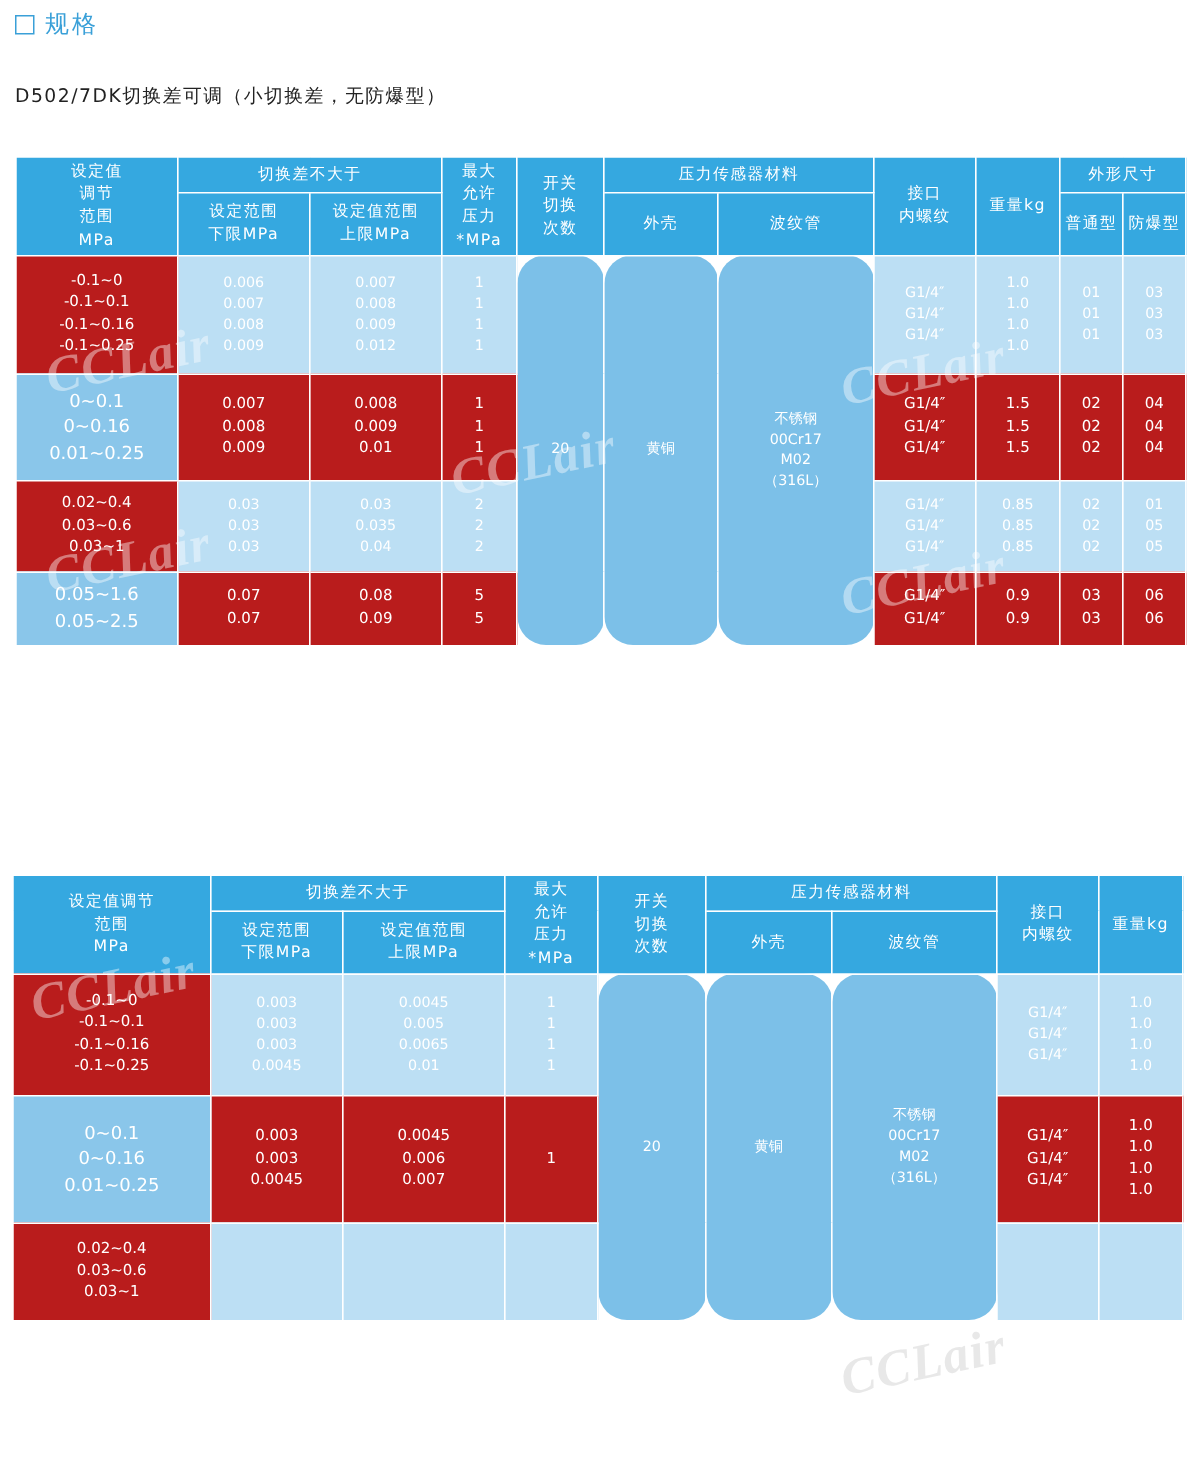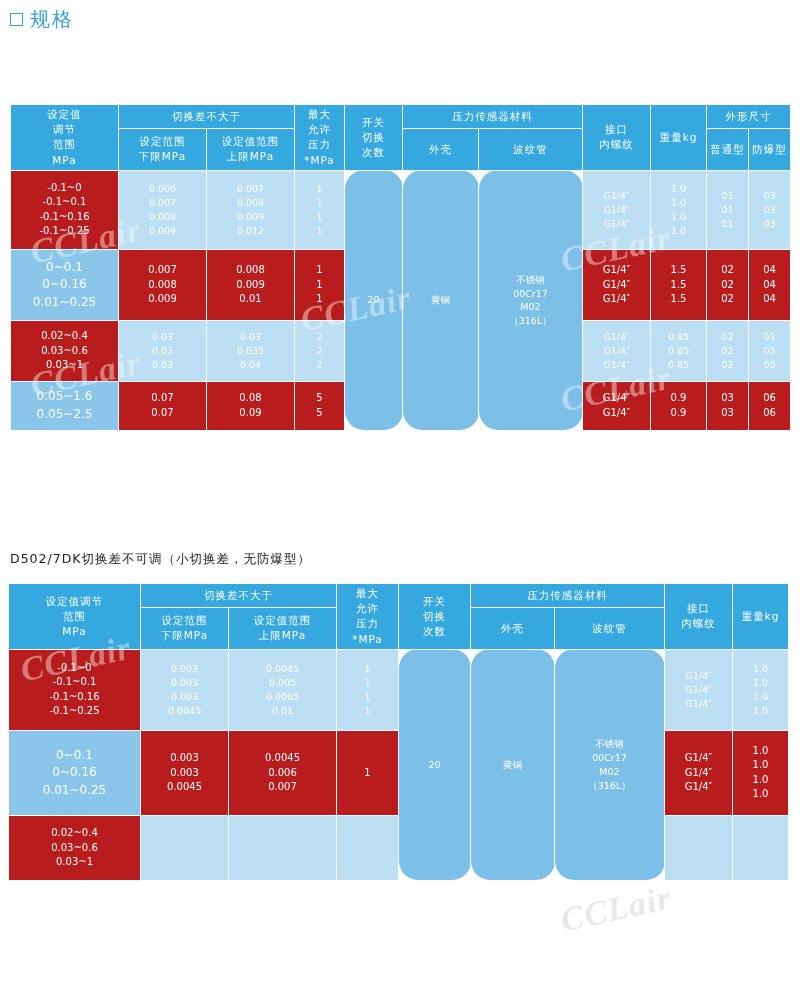--- a/index.html
+++ b/index.html
@@ -31,21 +31,21 @@
     gap: 7px;
   }
   .sq {
     width: 11px;
     height: 11px;
     border: 1px solid #3aa0d8;
     display: inline-block;
   }
   .section-head .title {
     color: #3aa0d8;
-    font-size: 20px;
+    font-size: 16px;
     letter-spacing: 2px;
     font-family: "DejaVu Serif", serif;
   }
   
   .caption {
     position: absolute;
     left: 10px;
     font-size: 12.5px;
     letter-spacing: 1px;
     color: #222;
@@ -99,20 +99,21 @@
 </head>
 <body>
 
 <div class="page">
 
   <div class="section-head">
     <span class="sq"></span>
     <span class="title">规格</span>
   </div>
 
+  <div class="caption" id="cap1">D502/7DK切换差可调（小切换差，无防爆型）</div>
 
   <table class="spec" id="tbl1">
     <colgroup>
       <col style="width:108px">
       <col style="width:88px">
       <col style="width:88px">
       <col style="width:50px">
       <col style="width:58px">
       <col style="width:76px">
       <col style="width:104px">
@@ -260,21 +261,20 @@
         <td class="body-a multi">0.9
 0.9</td>
         <td class="body-a multi">03
 03</td>
         <td class="body-a multi">06
 06</td>
       </tr>
     </tbody>
   </table>
 
-  <div class="caption" id="cap2">D502/7DK切换差不可调（小切换差，无防爆型）</div>
 
   <table class="spec" id="tbl2">
     <colgroup>
       <col style="width:132px">
       <col style="width:88px">
       <col style="width:108px">
       <col style="width:62px">
       <col style="width:72px">
       <col style="width:84px">
       <col style="width:110px">

